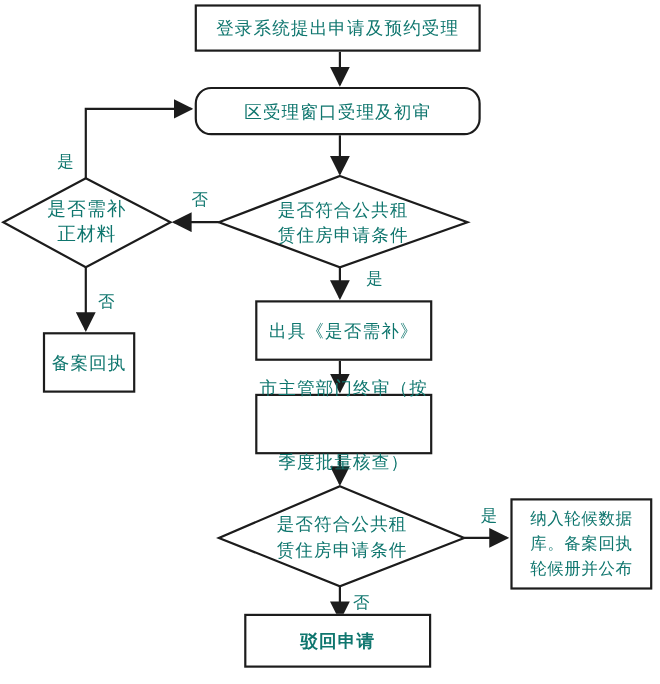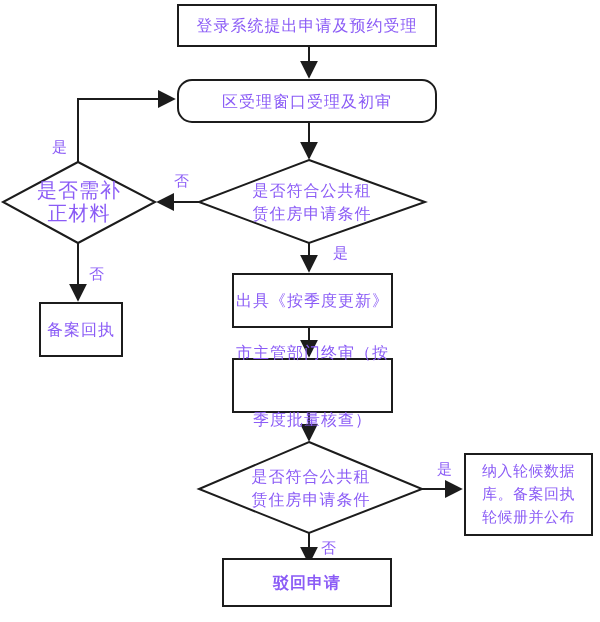--- a/index.html
+++ b/index.html
@@ -6,21 +6,21 @@
     margin: 0;
     padding: 0;
     background: #ffffff;
   }
   .stage {
     position: relative;
     width: 600px;
     height: 622px;
     background: #ffffff;
     font-family: "DejaVu Serif", "Liberation Serif", serif;
-    color: #8b5cf6;
+    color: #0f766e;
     overflow: hidden;
   }
   .connectors {
     position: absolute;
     left: 0;
     top: 0;
   }
   .connectors path.edge {
     fill: none;
     stroke: #1c1c1c;
@@ -91,21 +91,21 @@
 
   <div class="node rect" style="left:177px; top:79px; width:260px; height:44px;border-radius:15px;">
     <span>区受理窗口受理及初审</span>
   </div>
 
   <div class="node rect" style="left:39px; top:302px; width:84px; height:55px;">
     <span>备案回执</span>
   </div>
 
   <div class="node rect" style="left:232px; top:273px; width:161px; height:55px;">
-    <span>出具《按季度更新》</span>
+    <span>出具《是否需补》</span>
   </div>
 
   <div class="node rect" style="left:232px; top:358px; width:161px; height:55px;gap:44px;">
     <span>市主管部门终审（按</span>
     <span>季度批量核查）</span>
   </div>
 
   <div class="node rect" style="left:464px; top:453px; width:129px; height:83px; font-size:15px; letter-spacing:0.5px;">
     <span>纳入轮候数据</span>
     <span>库。备案回执</span>
@@ -114,21 +114,21 @@
 
   <div class="node rect" style="left:222px; top:558px; width:170px; height:49px;font-weight:bold;">
     <span>驳回申请</span>
   </div>
 
   <div class="node diamond-text" style="left:199px; top:169px; width:226px; height:66px;">
     <span>是否符合公共租</span>
     <span>赁住房申请条件</span>
   </div>
 
-  <div class="node diamond-text" style="left:3px; top:170px; width:152px; height:64px; font-size:20px;">
+  <div class="node diamond-text" style="left:3px; top:170px; width:152px; height:64px; font-size:17px;">
     <span>是否需补</span>
     <span>正材料</span>
   </div>
 
   <div class="node diamond-text" style="left:199px; top:455px; width:224px; height:66px;">
     <span>是否符合公共租</span>
     <span>赁住房申请条件</span>
   </div>
 
   <span class="edge-label" style="left:52px; top:139px;">是</span>

